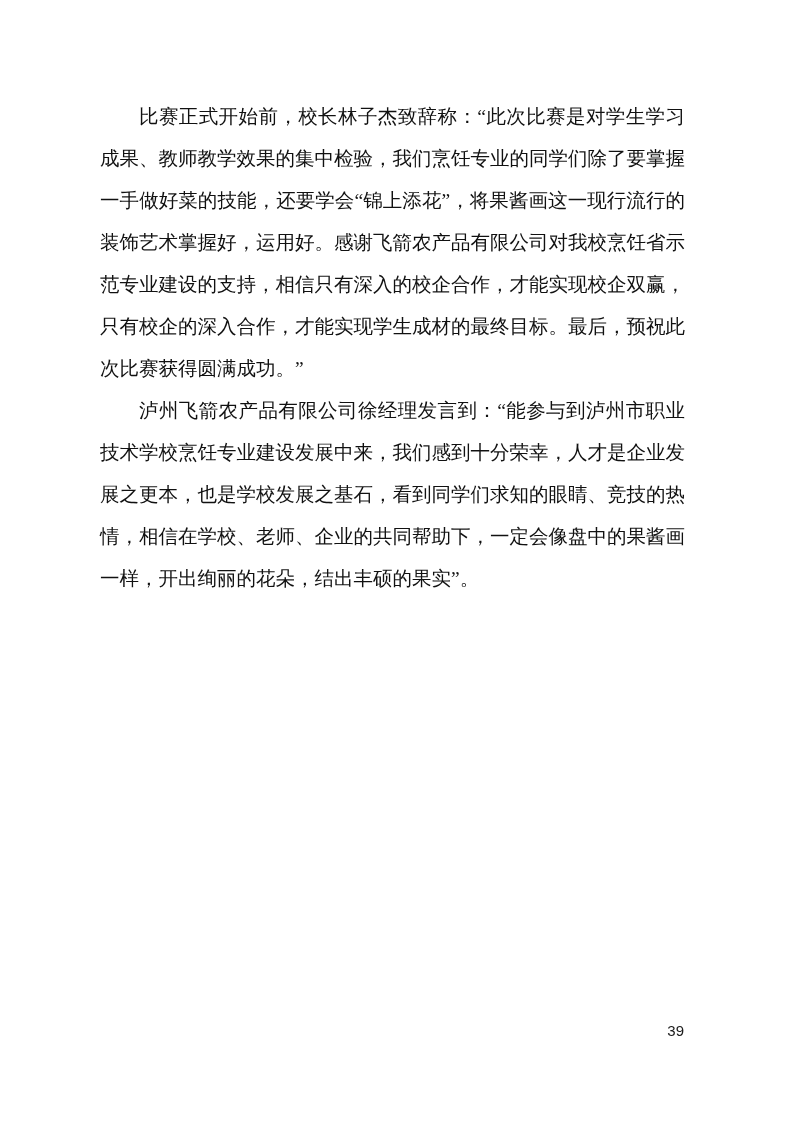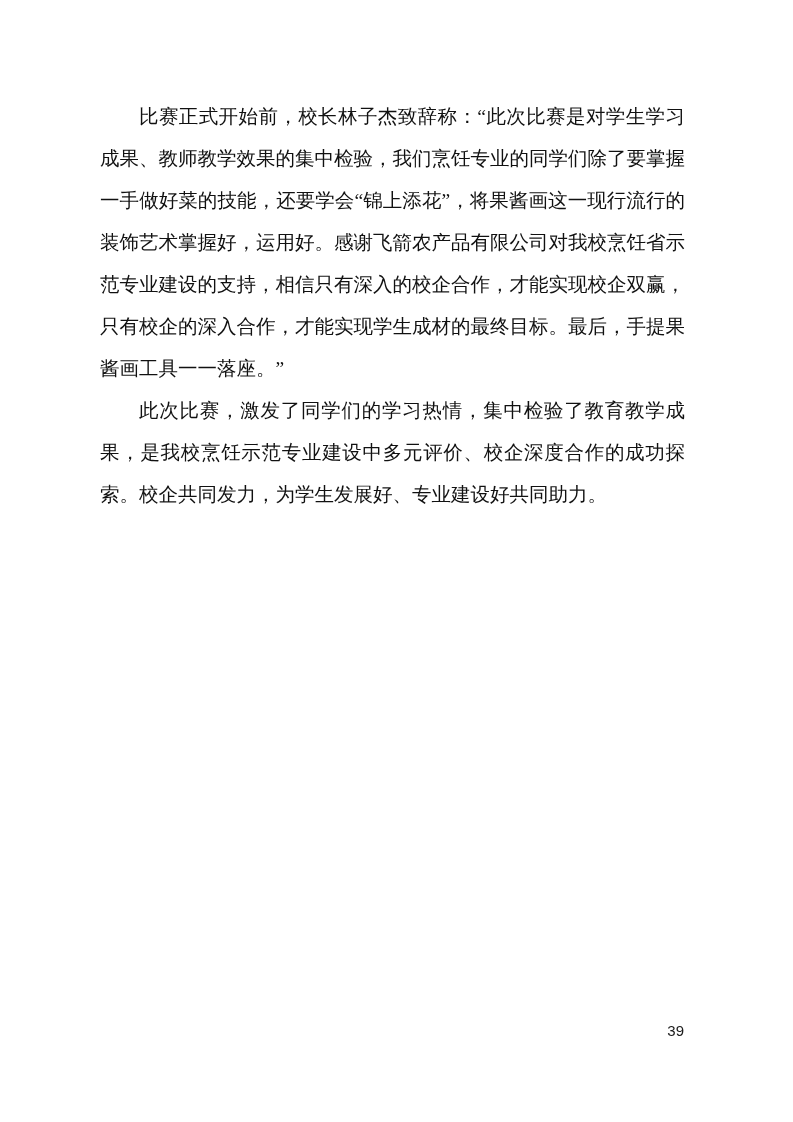--- a/index.html
+++ b/index.html
@@ -38,17 +38,17 @@
     font-size: 15px;
     color: #1a1a1a;
     text-align: right;
   }
 </style>
 </head>
 <body>
 
 <div class="page">
   <div class="page-content">
-    <p>比赛正式开始前，校长林子杰致辞称：“此次比赛是对学生学习成果、教师教学效果的集中检验，我们烹饪专业的同学们除了要掌握一手做好菜的技能，还要学会“锦上添花”，将果酱画这一现行流行的装饰艺术掌握好，运用好。感谢飞箭农产品有限公司对我校烹饪省示范专业建设的支持，相信只有深入的校企合作，才能实现校企双赢，只有校企的深入合作，才能实现学生成材的最终目标。最后，手提果酱画工具一一落座。”</p>
-    <p>此次比赛，激发了同学们的学习热情，集中检验了教育教学成果，是我校烹饪示范专业建设中多元评价、校企深度合作的成功探索。校企共同发力，为学生发展好、专业建设好共同助力。</p>
+    <p>比赛正式开始前，校长林子杰致辞称：“此次比赛是对学生学习成果、教师教学效果的集中检验，我们烹饪专业的同学们除了要掌握一手做好菜的技能，还要学会“锦上添花”，将果酱画这一现行流行的装饰艺术掌握好，运用好。感谢飞箭农产品有限公司对我校烹饪省示范专业建设的支持，相信只有深入的校企合作，才能实现校企双赢，只有校企的深入合作，才能实现学生成材的最终目标。最后，预祝此次比赛获得圆满成功。”</p>
+    <p>泸州飞箭农产品有限公司徐经理发言到：“能参与到泸州市职业技术学校烹饪专业建设发展中来，我们感到十分荣幸，人才是企业发展之更本，也是学校发展之基石，看到同学们求知的眼睛、竞技的热情，相信在学校、老师、企业的共同帮助下，一定会像盘中的果酱画一样，开出绚丽的花朵，结出丰硕的果实”。</p>
   </div>
   <div class="page-footer">39</div>
 </div>
 
 </body></html>

